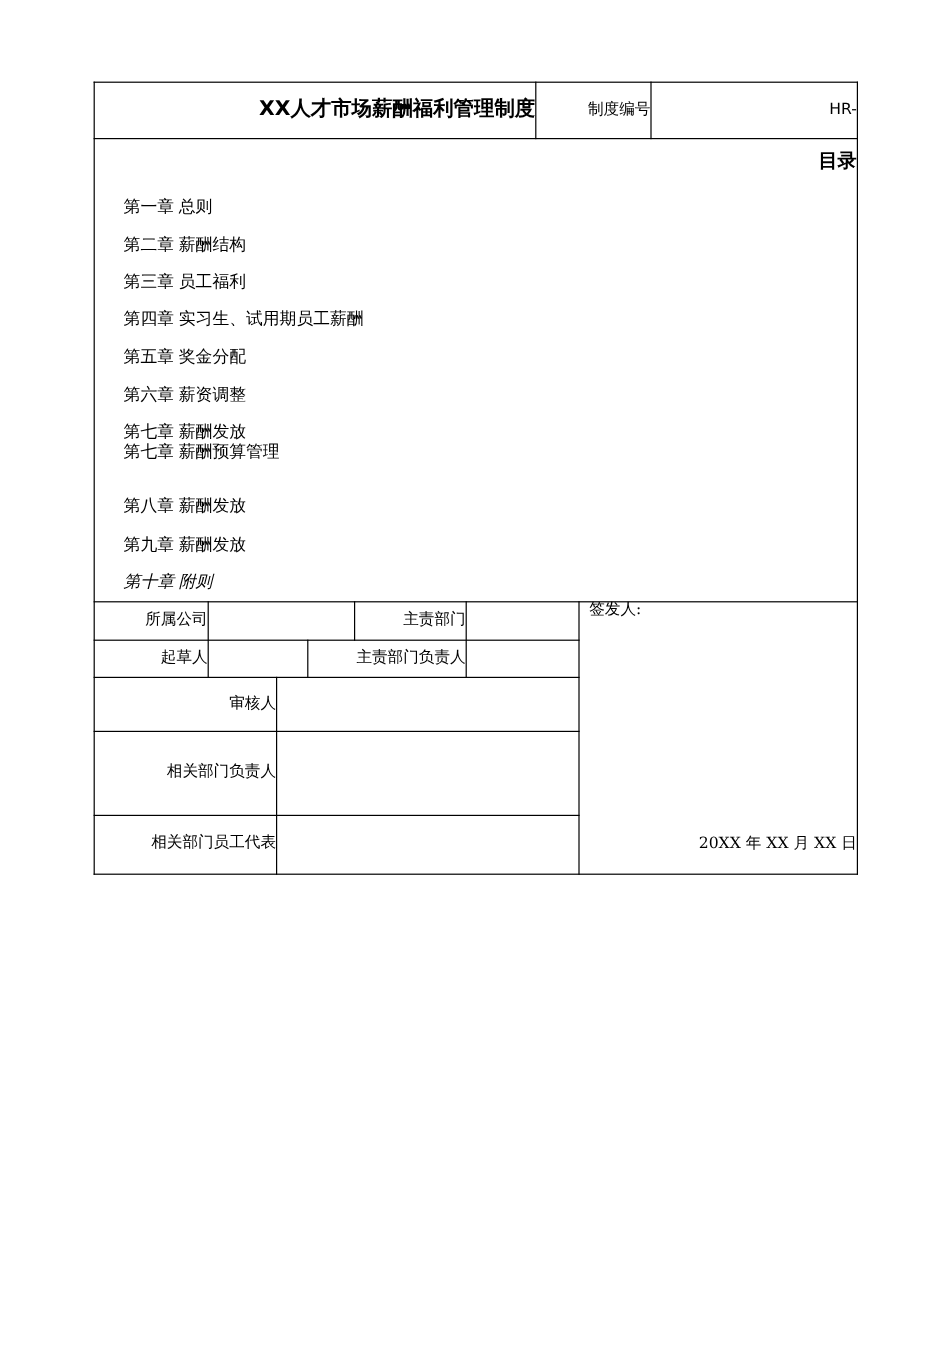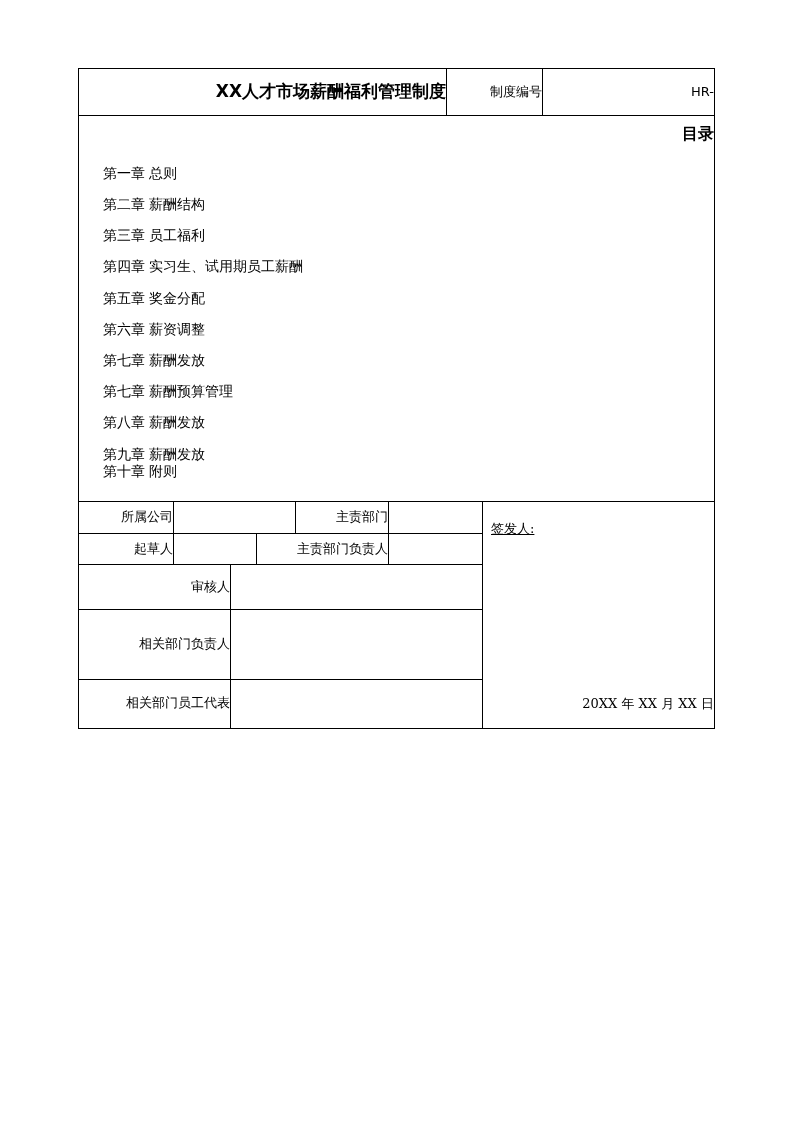--- a/index.html
+++ b/index.html
@@ -33,39 +33,39 @@
 
 <div class="txt toc-title center" style="left:79px;top:126px;width:635px;">目录</div>
 
 <div class="toc-item" style="top:164px;"><span>第一章</span><span>总则</span></div>
 <div class="toc-item" style="top:195px;text-align:center;"><span>第二章</span><span>薪酬结构</span></div>
 <div class="toc-item" style="top:226px;"><span>第三章</span><span>员工福利</span></div>
 <div class="toc-item" style="top:257px;"><span>第四章</span><span>实习生、试用期员工薪酬</span></div>
 <div class="toc-item" style="top:289px;"><span>第五章</span><span>奖金分配</span></div>
 <div class="toc-item" style="top:320px;"><span>第六章</span><span>薪资调整</span></div>
 <div class="toc-item" style="top:351px;"><span>第七章</span><span>薪酬发放</span></div>
-<div class="toc-item" style="top:382px;"><span>第七章</span><span>薪酬预算管理</span></div>
+<div class="toc-item" style="top:368px;"><span>第七章</span><span>薪酬预算管理</span></div>
 <div class="toc-item" style="top:413px;"><span>第八章</span><span>薪酬发放</span></div>
 <div class="toc-item" style="top:445px;text-align:right;"><span>第九章</span><span>薪酬发放</span></div>
-<div class="toc-item" style="top:462px;"><span>第十章</span><span>附则</span></div>
+<div class="toc-item" style="top:476px;font-style:italic;"><span>第十章</span><span>附则</span></div>
 
 <div class="ln-h" style="left:78px;top:501px;width:637px;"></div>
 
 <div class="ln-v" style="left:482px;top:501px;height:228px;"></div>
 
 <div class="ln-v" style="left:173px;top:501px;height:64px;"></div>
 <div class="ln-v" style="left:295px;top:501px;height:33px;"></div>
 <div class="ln-v" style="left:388px;top:501px;height:64px;"></div>
 <div class="ln-h" style="left:78px;top:533px;width:405px;"></div>
 
 <div class="txt center" style="left:79px;top:508px;width:94px;">所属公司</div>
 <div class="abs" style="left:174px;top:502px;width:121px;height:31px;"></div>
 <div class="txt center" style="left:296px;top:508px;width:92px;">主责部门</div>
 <div class="abs" style="left:389px;top:502px;width:93px;height:31px;"></div>
-<div class="txt" style="left:491px;top:520px;text-decoration:underline;">签发人:</div>
+<div class="txt" style="left:491px;top:500px;">签发人:</div>
 
 <div class="ln-v" style="left:256px;top:533px;height:32px;"></div>
 <div class="ln-h" style="left:78px;top:564px;width:405px;"></div>
 
 <div class="txt center" style="left:79px;top:540px;width:94px;">起草人</div>
 <div class="abs" style="left:174px;top:534px;width:82px;height:30px;"></div>
 <div class="txt center" style="left:257px;top:540px;width:131px;">主责部门负责人</div>
 <div class="abs" style="left:389px;top:534px;width:93px;height:30px;"></div>
 
 <div class="ln-v" style="left:230px;top:564px;height:165px;"></div>

